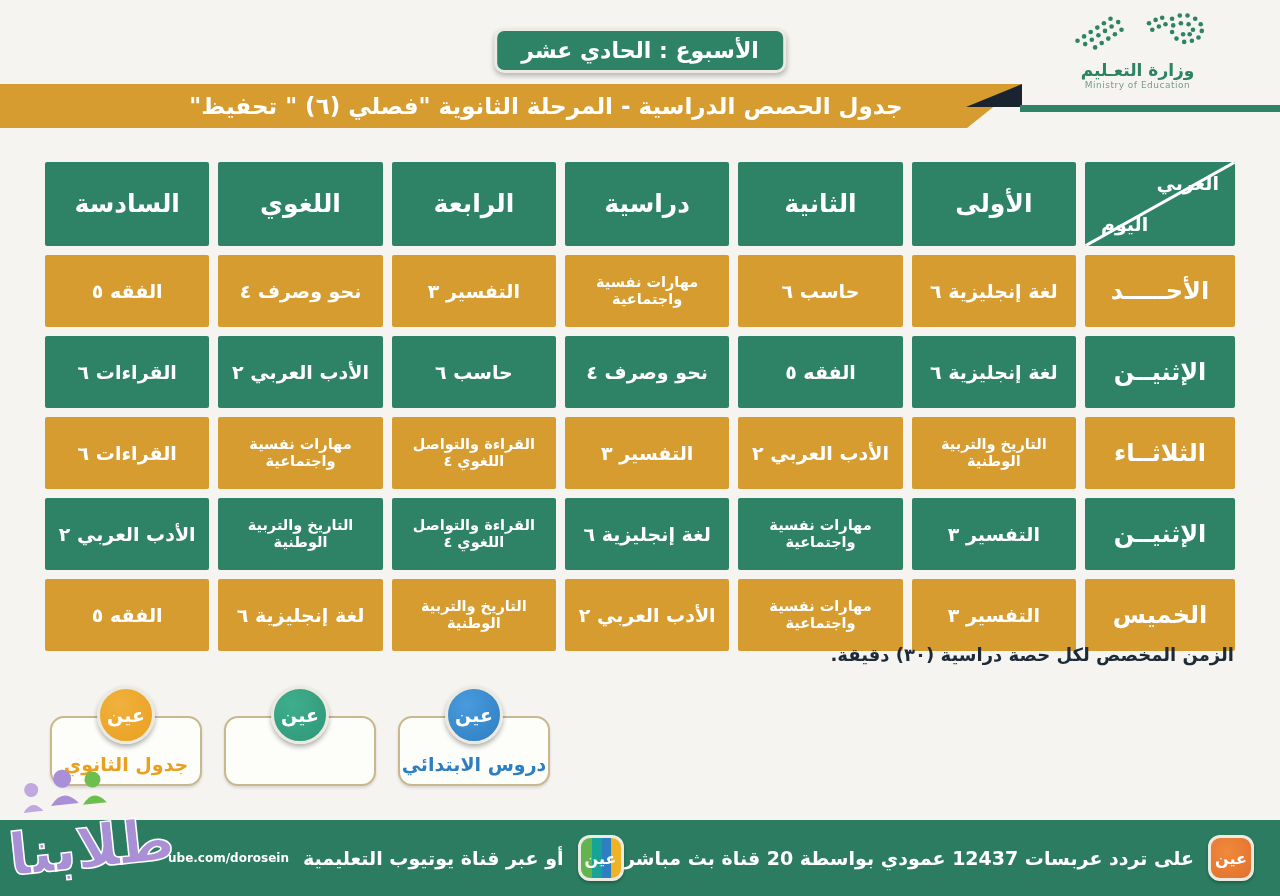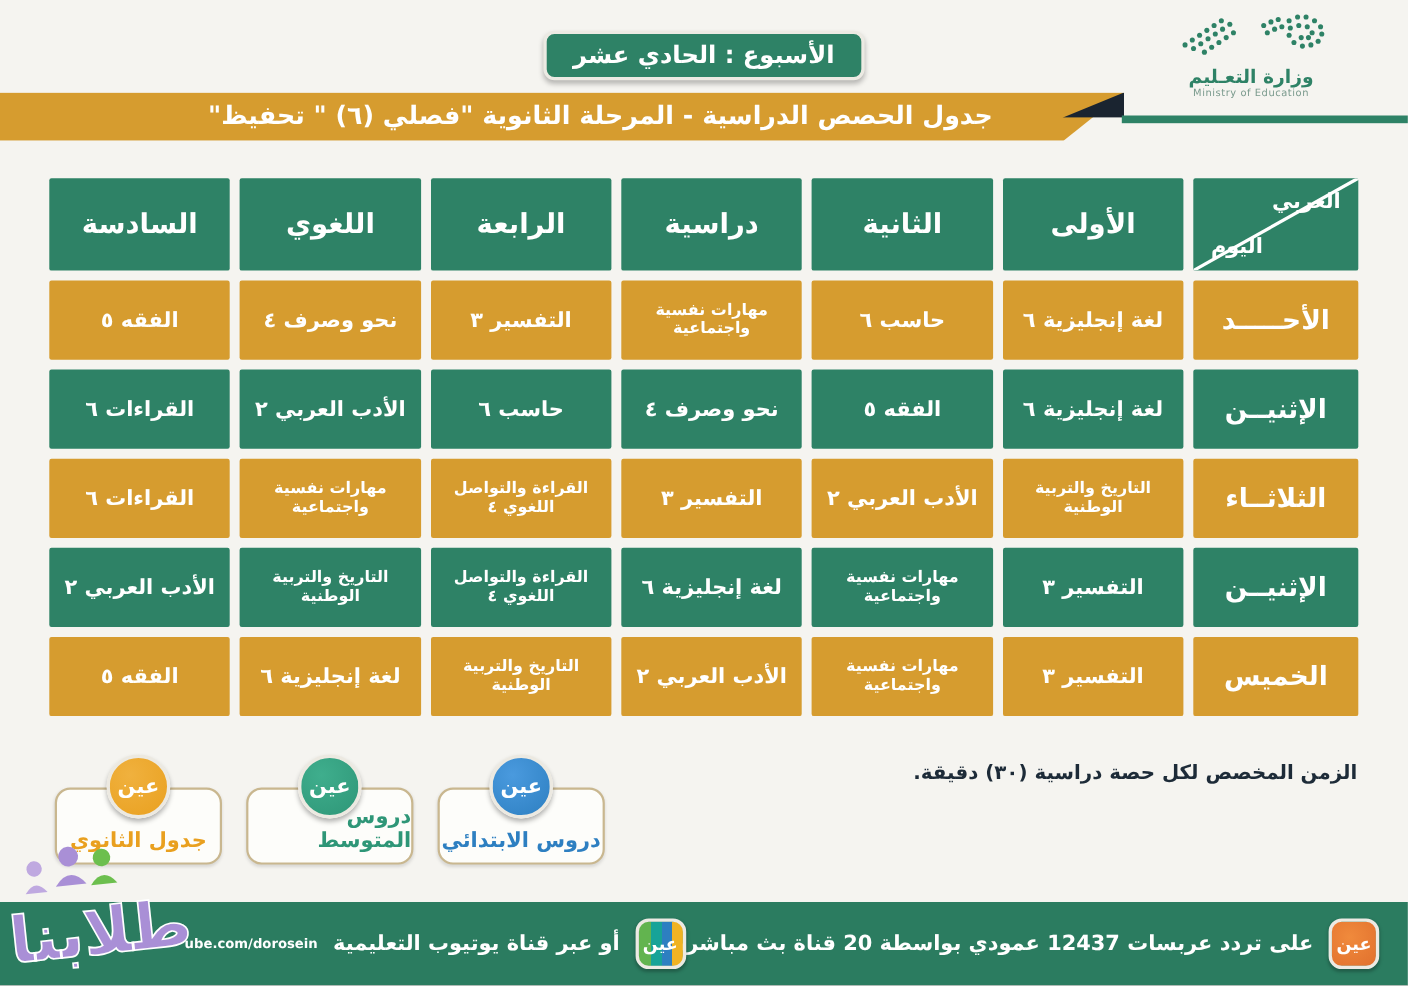--- a/index.html
+++ b/index.html
@@ -47,21 +47,21 @@
   .day   { font-size:24px; }
   .subj  { font-size:19px; }
   .subj.long { font-size:14.5px; }
   .corner { position:relative; overflow:hidden; }
   .corner svg { position:absolute; inset:0; width:100%; height:100%; }
   .corner .t { position:absolute; top:10px; right:16px; font-size:19px; }
   .corner .b { position:absolute; bottom:10px; left:16px; font-size:19px; }
 
   
   .note {
-    position:absolute; top:692px; right:46px;
+    position:absolute; top:644px; right:46px;
     color:#1d2b38; font-size:18px; font-weight:bold;
   }
 
   
   .eyn-row { position:absolute; top:684px; left:50px; display:flex; gap:22px; direction:rtl; }
   .eyn-card {
     position:relative; width:152px; height:70px; margin-top:32px;
     background:#fdfdfa; border:2px solid #C9B78F; border-radius:14px;
     display:flex; align-items:flex-end; justify-content:center;
     padding-bottom:9px; box-shadow:0 2px 3px rgba(0,0,0,.12); cursor:pointer;
@@ -223,21 +223,20 @@
 
   <div class="note">الزمن المخصص لكل حصة دراسية (٣٠) دقيقة.</div>
 
   <div class="eyn-row">
     <div class="eyn-card">
       <div class="eyn-circle c-blue">عين</div>
       <div class="label t-blue">دروس الابتدائي</div>
     </div>
     <div class="eyn-card">
       <div class="eyn-circle c-teal">عين</div>
-      <div class="label t-teal">دروس المتوسط</div>
     </div>
     <div class="eyn-card">
       <div class="eyn-circle c-orange">عين</div>
       <div class="label t-orange">جدول الثانوي</div>
     </div>
   </div>
 
   <div class="footer">
     <div class="foot-group fg-right">
       <div class="eyn-sq sq-orange">عين</div>

